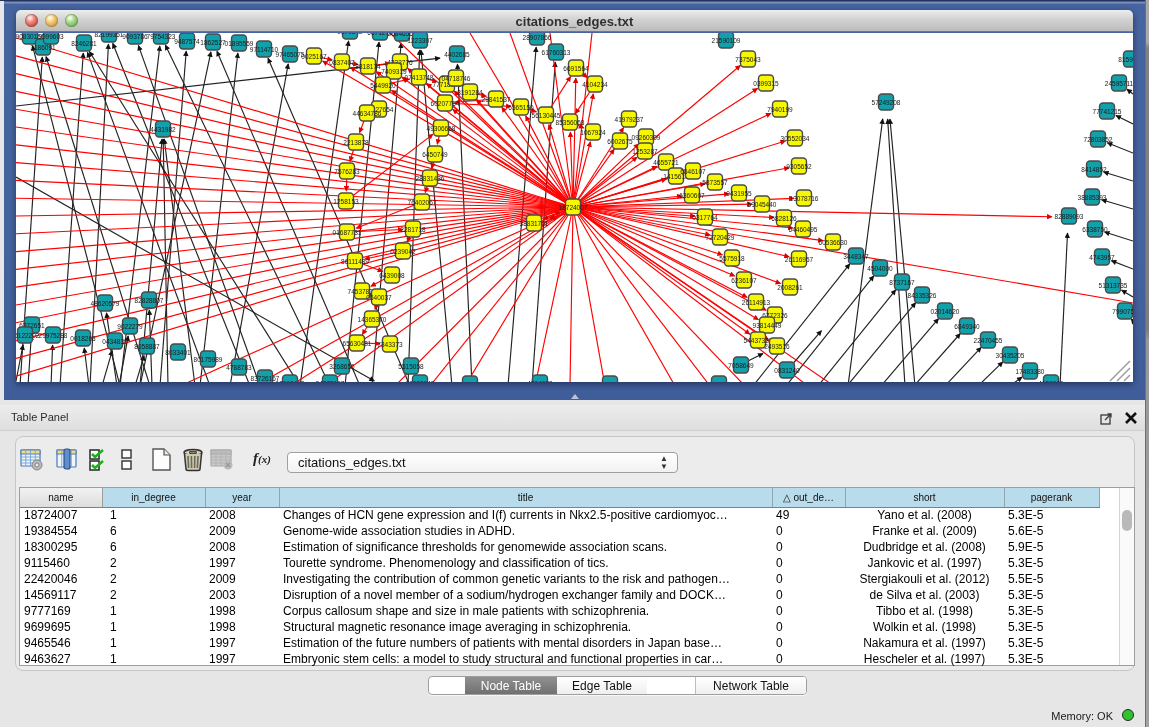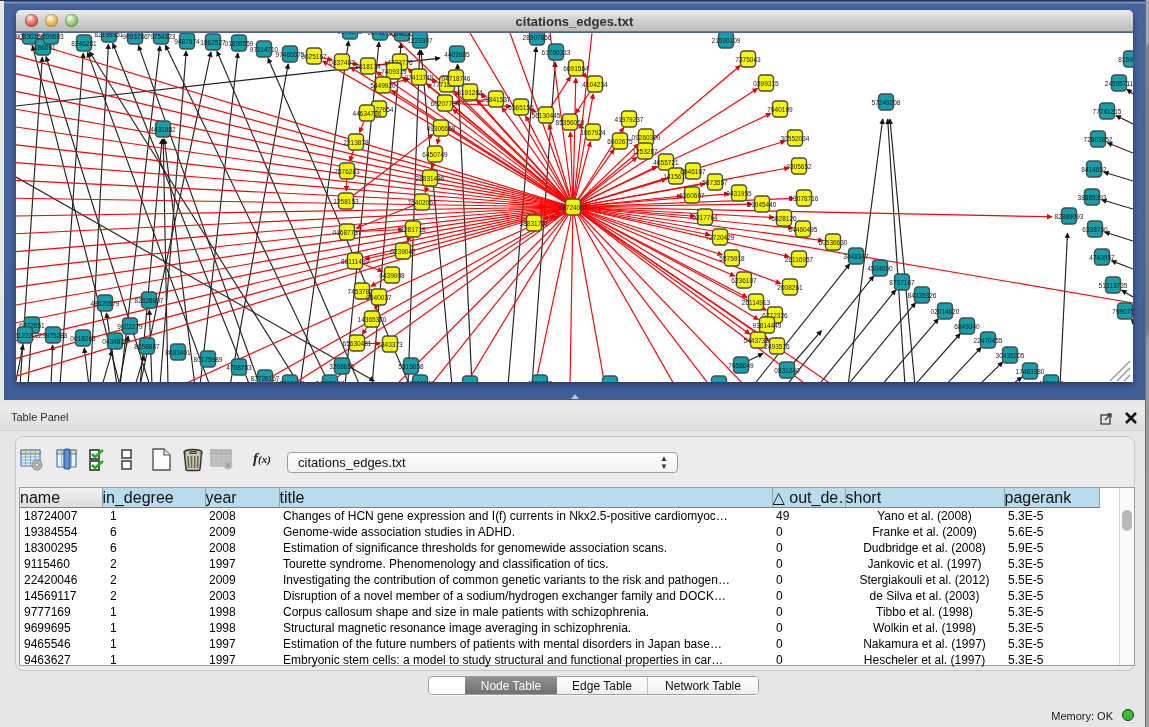--- a/index.html
+++ b/index.html
@@ -30,32 +30,32 @@
   
   #toolbar { position:absolute; left:0px; top:8px; height:26px; width:1100px; }
   .dropdown { position:absolute; left:271px; top:7px; width:391px; height:21px;
     background:linear-gradient(180deg,#ffffff,#f2f2f2); border:1px solid #9f9f9f; border-radius:4px;
     font-size:13px; color:#111; line-height:19px; padding-left:10px; }
   .dropdown .arr { position:absolute; right:9px; top:2px; font-size:8px; color:#333; line-height:8px; text-align:center; }
   
   #tablewrap { position:absolute; left:3px; top:50px; width:1116px; height:179px; background:#fff; border:1px solid #9d9d9d; }
   table { border-collapse:collapse; table-layout:fixed; width:1100px; font-size:12px; }
   th { height:19px; background:#b9dcec; border-right:1px solid #8fa6b0; border-bottom:1px solid #808080;
-       font-weight:normal; font-size:16px; color:#111; text-align:left; padding:0; overflow:hidden; white-space:nowrap; }
+       font-weight:normal; font-size:10px; color:#111; text-align:center; padding:0; overflow:hidden; white-space:nowrap; }
   th.name { background:linear-gradient(180deg,#f2f2f2,#dddddd); border-right:1px solid #9d9d9d; }
   td { height:16px; padding:0 0 0 4px; overflow:hidden; white-space:nowrap; color:#000; }
   td.c { text-align:center; padding:0; }
   
   #tabs { position:absolute; left:428px; top:276px; height:19px; display:flex;
     border:1px solid #9e9e9e; border-radius:4px; overflow:hidden; background:#fff;
     box-shadow:0 1px 0 rgba(255,255,255,.7); }
   #tabs div { height:19px; line-height:18px; font-size:12px; text-align:center; color:#111;
     background:linear-gradient(180deg,#ffffff,#ededed); }
   #tabs .sel { background:linear-gradient(180deg,#909090,#6d6d6d); color:#fff;margin-left:36px; }
-  #tabs .sep { border-left:1px solid #bdbdbd; }
+  #tabs .sep { border-left:1px solid #bdbdbd;margin-left:48px; }
   #status { position:absolute; left:0; top:305px; width:1149px; height:26px; }
   #status .m { position:absolute; right:36px; top:5px; font-size:11px; color:#1a1a1a; }
   #status .led { position:absolute; right:15px; top:4px; width:12px; height:12px; border-radius:50%;
     background:#30c330; border:1.5px solid #2a2a2a; }
   #redge { position:absolute; right:0; top:0; width:4px; height:727px;
     background:linear-gradient(180deg,#a9a9a9 0px,#a9a9a9 42px,#828282 48px,#7e7e7e 330px,#989898 340px,#a2a2a2 100%);
     border-left:1px solid #6f6f6f; }
   .icon { position:absolute; top:0; }
 </style>
 </head>

